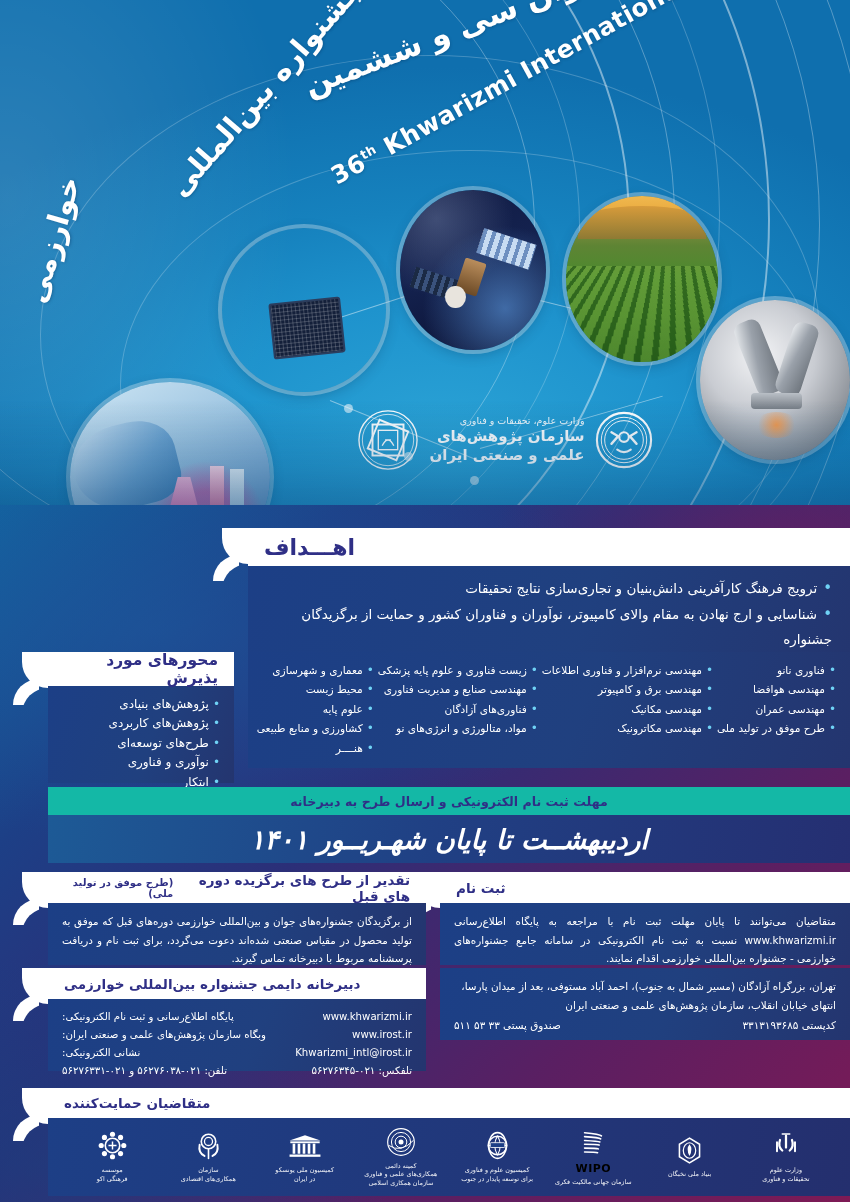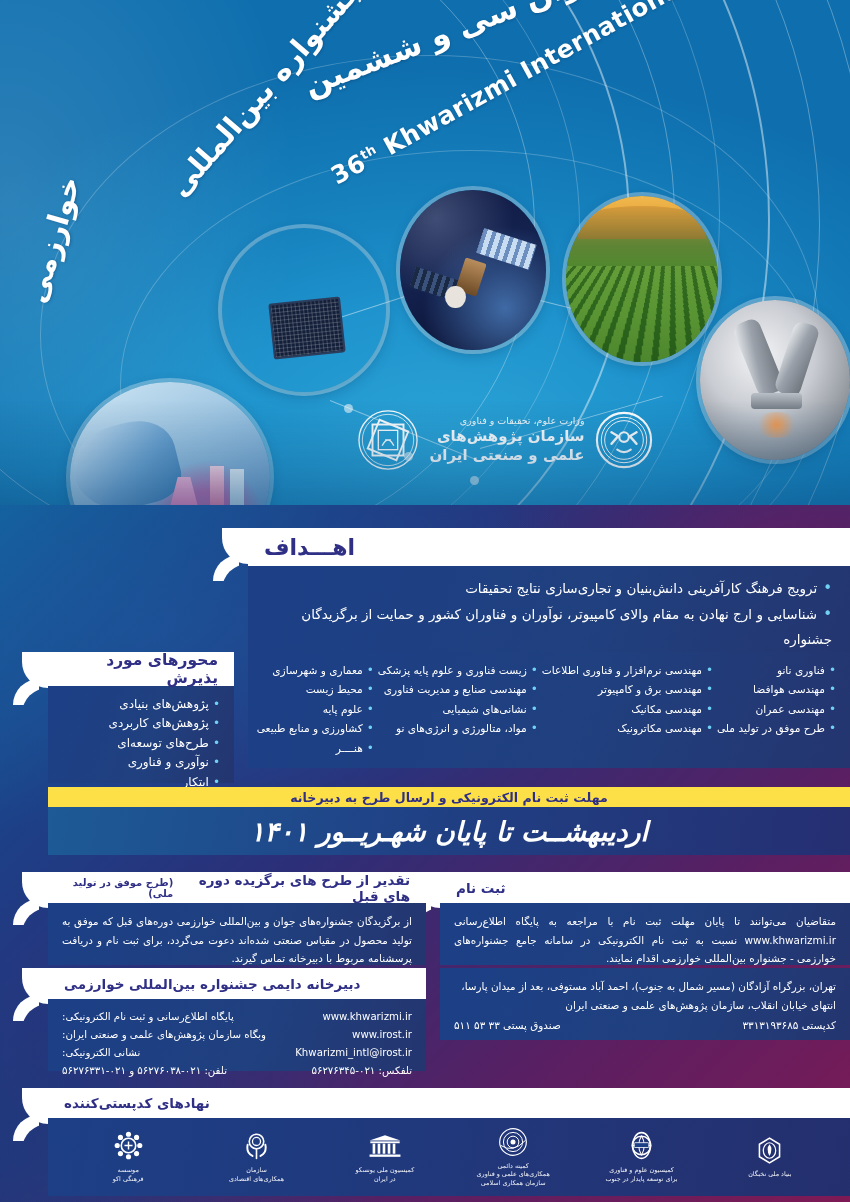--- a/index.html
+++ b/index.html
@@ -201,21 +201,21 @@
   .fcol ul{margin:0;padding:0;}
   .fcol li{list-style:none;font-size:10.6px;line-height:1.62;text-align:right;color:#fff;white-space:nowrap;}
   .fcol li::before{content:"\2022";color:#6fd2f5;margin-left:4px;font-size:12px;}
   .fields-axes li{list-style:none;font-size:12px;line-height:1.62;text-align:right;color:#fff;white-space:nowrap;}
   .fields-axes ul{margin:0;padding:0;}
   .fields-axes li::before{content:"\2022";color:#6fd2f5;margin-left:4px;font-size:12px;}
 
   
   .deadline{position:absolute;left:48px;top:787px;width:802px;}
   .deadline .dl-top{
-    background:#fde047;height:20px;display:flex;align-items:center;justify-content:center;
+    background:#14b8a6;height:28px;display:flex;align-items:center;justify-content:center;
     color:#2f2f86;font-weight:bold;font-size:12.6px;
   }
   .deadline .dl-main{
     background:linear-gradient(100deg,#1d5a96 0%,#204084 48%,#252f72 100%);
     height:48px;display:flex;align-items:center;justify-content:center;
     color:#fff;font-weight:bold;font-size:27px;letter-spacing:1px;font-style:italic;
   }
 
   
   .info{position:absolute;}
@@ -373,21 +373,21 @@
           <li>مهندسی نرم‌افزار و فناوری اطلاعات</li>
           <li>مهندسی برق و کامپیوتر</li>
           <li>مهندسی مکانیک</li>
           <li>مهندسی مکاترونیک</li>
         </ul>
       </div>
       <div class="fcol">
         <ul>
           <li>زیست فناوری و علوم پایه پزشکی</li>
           <li>مهندسی صنایع و مدیریت فناوری</li>
-          <li>نشانی‌های شیمیایی</li>
+          <li>فناوری‌های آزادگان</li>
           <li>مواد، متالورژی و انرژی‌های نو</li>
         </ul>
       </div>
       <div class="fcol">
         <ul>
           <li>معماری و شهرسازی</li>
           <li>محیط زیست</li>
           <li>علوم پایه</li>
           <li>کشاورزی و منابع طبیعی</li>
           <li>هنــــر</li>
@@ -453,35 +453,61 @@
         <span class="lbl">نشانی الکترونیکی:</span>
       </div>
       <div class="contact-grid">
         <span class="lbl">تلفکس: ۰۲۱-۵۶۲۷۶۳۴۵</span>
         <span class="lbl">تلفن: ۰۲۱-۵۶۲۷۶۰۳۸ و ۰۲۱-۵۶۲۷۶۳۳۱</span>
       </div>
     </div>
   </div>
 
   <div class="sponsors">
-    <div class="sec-head notch-left">نهادهای کدپستی‌کننده</div>
+    <div class="sec-head notch-left">متقاضیان حمایت‌کننده</div>
     <div class="sp-body">
 
+      <div class="sp">
+        <div class="mark">
+          <svg viewBox="0 0 40 34" width="30" height="30" aria-hidden="true">
+            <path d="M20 3 v16 M12 9 q-3 9 3 14 M28 9 q3 9 -3 14" stroke="#fff" stroke-width="3" fill="none" stroke-linecap="round"></path>
+            <path d="M8 12 v12 M32 12 v12" stroke="#fff" stroke-width="2.6" stroke-linecap="round"></path>
+            <path d="M15 1 h10" stroke="#fff" stroke-width="2" stroke-linecap="round"></path>
+          </svg>
+        </div>
+        <div class="cap">وزارت علوم<br>تحقیقات و فناوری</div>
+      </div>
 
       <div class="sp">
         <div class="mark">
           <svg viewBox="0 0 40 36" width="31" height="31" aria-hidden="true">
             <path d="M20 2 L33 10 V26 L20 34 L7 26 V10 Z" fill="none" stroke="#fff" stroke-width="2"></path>
             <ellipse cx="20" cy="18" rx="8" ry="10" fill="none" stroke="#fff" stroke-width="1.6"></ellipse>
             <path d="M20 10 q5 6 0 15 q-5 -9 0 -15" fill="#fff"></path>
           </svg>
         </div>
         <div class="cap">بنیاد ملی نخبگان</div>
       </div>
 
+      <div class="sp">
+        <div class="mark">
+          <svg viewBox="0 0 34 32" width="26" height="28" aria-hidden="true">
+            <g stroke="#fff" stroke-width="2.1" fill="none" stroke-linecap="round">
+              <path d="M6 4 q20 2 22 4"></path>
+                <path d="M6 9 q19 1 21 3"></path>
+                <path d="M6 14 q18 1 20 2"></path>
+              <path d="M6 19 q17 0 19 1"></path>
+                <path d="M6 24 q16 0 18 1"></path>
+                <path d="M6 29 q15 0 17 1"></path>
+            </g>
+          </svg>
+        </div>
+        <div class="wipo-word">WIPO</div>
+        <div class="cap">سازمان جهانی مالکیت فکری</div>
+      </div>
 
       <div class="sp">
         <div class="mark">
           <svg viewBox="0 0 36 36" width="29" height="29" aria-hidden="true">
             <ellipse cx="18" cy="18" rx="11" ry="16" fill="none" stroke="#fff" stroke-width="2"></ellipse>
             <circle cx="18" cy="18" r="11.5" fill="none" stroke="#fff" stroke-width="2"></circle>
             <path d="M6.5 18 h23 M18 6 q7 12 0 24 M18 6 q-7 12 0 24" stroke="#fff" stroke-width="1.3" fill="none"></path>
             <rect x="9" y="14.5" width="18" height="6" rx="1" fill="#1d3f86" stroke="#fff" stroke-width="1"></rect>
           </svg>
         </div>

